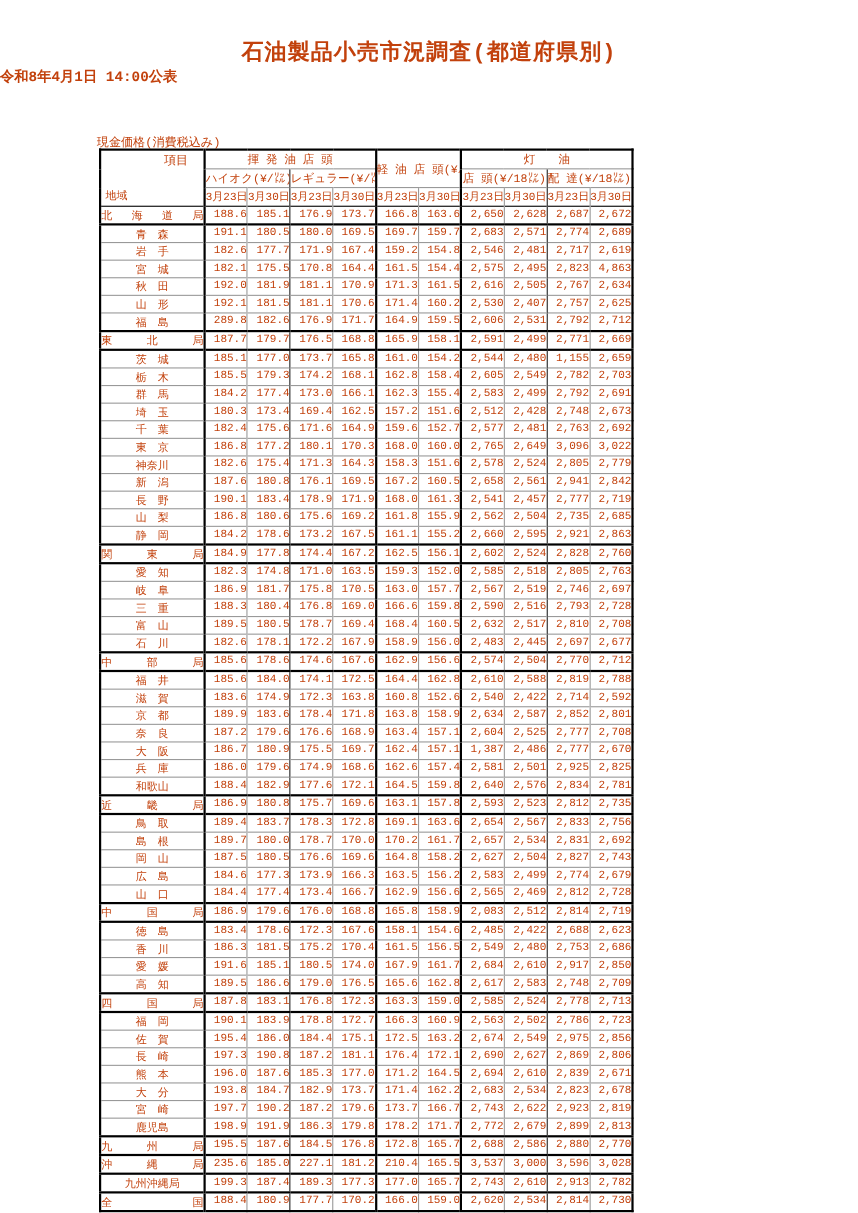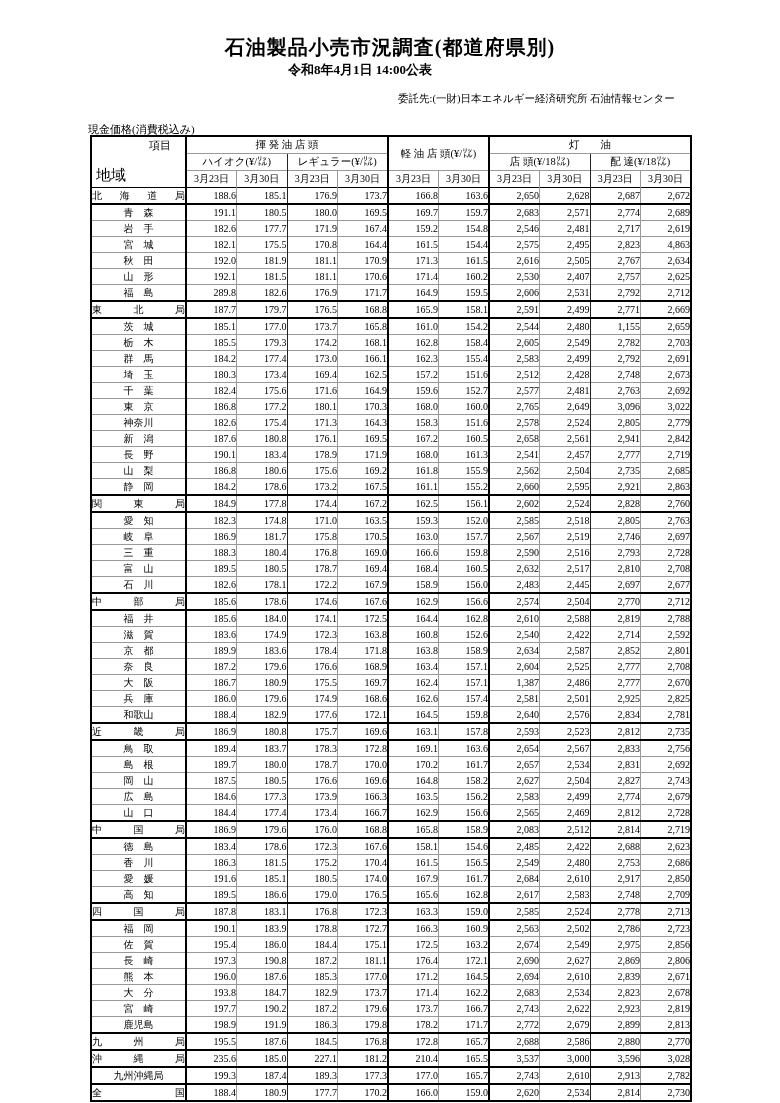--- a/index.html
+++ b/index.html
@@ -1,59 +1,58 @@
 <!DOCTYPE html>
 <html><head>
 <meta charset="utf-8">
 <style>
   html,body{margin:0;padding:0;background:#fff;}
   .page{position:relative;width:780px;height:1103px;background:#fff;overflow:hidden;
-        font-family:Liberation Serif, serif;color:#000000;}
+        font-family:Liberation Mono, monospace;color:#c2410c;}
   .title{position:absolute;top:34px;left:0;width:780px;text-align:center;
          font-size:20px;font-weight:bold;letter-spacing:1px;}
-  .subtitle{position:absolute;top:61px;left:0;width:720px;text-align:center;
+  .subtitle{position:absolute;top:61px;left:0;width:720px;
             font-size:13px;font-weight:bold;}
   .consign{position:absolute;top:92px;left:398px;font-size:10.5px;line-height:14px;
            white-space:nowrap;}
   .price-note{position:absolute;top:122px;left:88px;font-size:11px;}
-  table.survey{position:absolute;top:135px;left:90px;width:602px;
+  table.survey{position:absolute;top:135px;left:90px;width:486px;
                border-collapse:collapse;table-layout:fixed;
                border:2px solid #000;padding-left:20px;}
   table.survey col.c-name{width:95px;}
   table.survey th, table.survey td{
       border-top:1px solid #999;border-left:1px solid #999;
       padding:0;font-weight:normal;overflow:hidden;white-space:nowrap;}
   thead th{height:16px;font-size:10.5px;border-top:1px solid #222;}
   tbody td{height:15px;font-size:10px;}
   
   .vl-strong{border-left:2px solid #000 !important;}
   .vl-mid{border-left:1.5px solid #222 !important;}
   .vl-thin{border-left:1px solid #999 !important;}
   
   .corner{vertical-align:top;}
   .corner .inner{display:flex;flex-direction:column;justify-content:space-between;height:49px;}
   .corner .item{align-self:flex-end;margin:1px 14px 0 0;font-size:11px;}
-  .corner .region{align-self:flex-start;margin:0 0 1px 4px;font-size:15px;}
+  .corner .region{align-self:flex-start;margin:0 0 1px 4px;font-size:10px;}
   .ghead{text-align:center;}
   .date-cell{text-align:center;font-size:10px;}
   td.name{font-size:10px;text-align:center;padding:0 3px;}
   td.name.spread{text-align:justify;text-align-last:justify;}
   td.num{text-align:right;padding-right:5px;}
   tr.bureau td{border-top:2px solid #000;}
   tr.bureau + tr td{border-top:2px solid #000;}
   tbody tr:first-child td{border-top:1.5px solid #000;}
 </style>
 </head>
 <body>
 
 <div class="page">
   <div class="title">石油製品小売市況調査(都道府県別)</div>
   <div class="subtitle">令和8年4月1日 14:00公表</div>
   <div class="consign">
-    <div>委託先:(一財)日本エネルギー経済研究所 石油情報センター</div>
   </div>
   <div class="price-note">現金価格(消費税込み)</div>
 
   <table class="survey">
     <colgroup>
       <col class="c-name">
       <col>
         <col>
         <col>
         <col>

